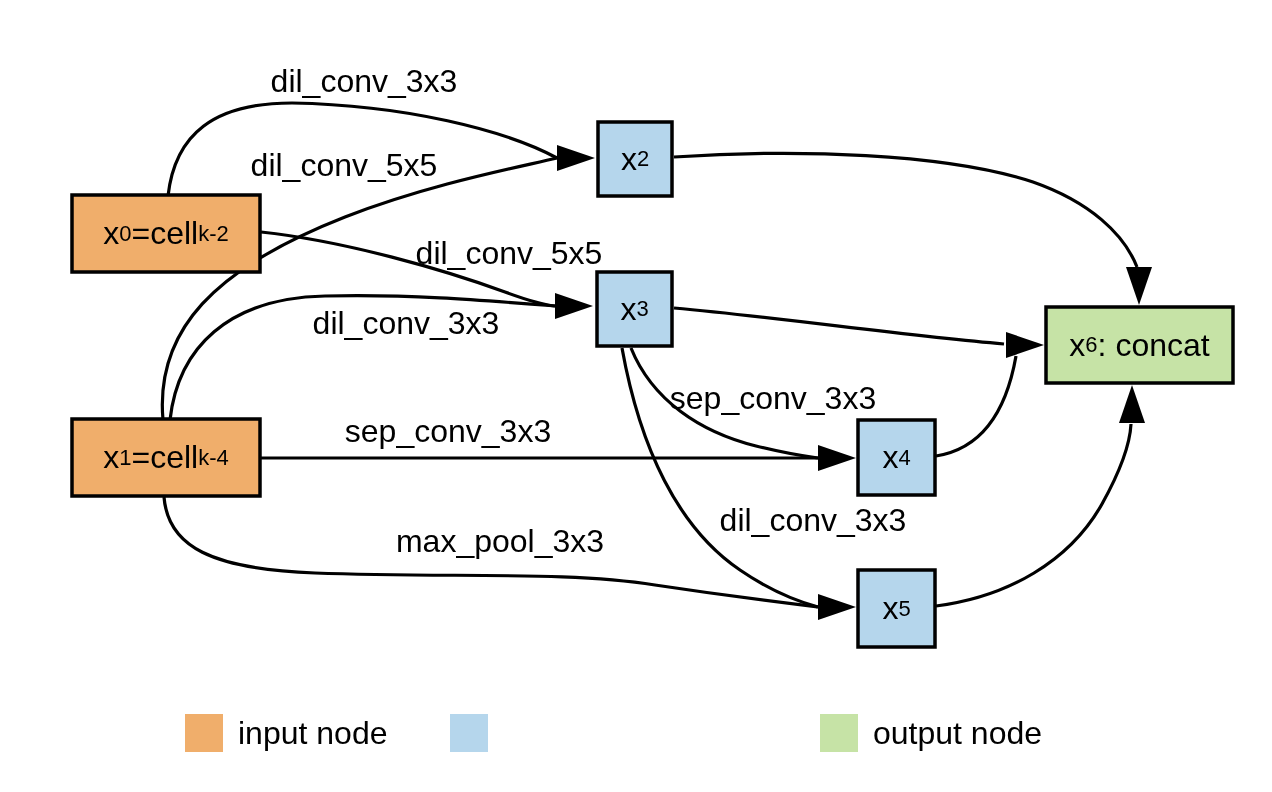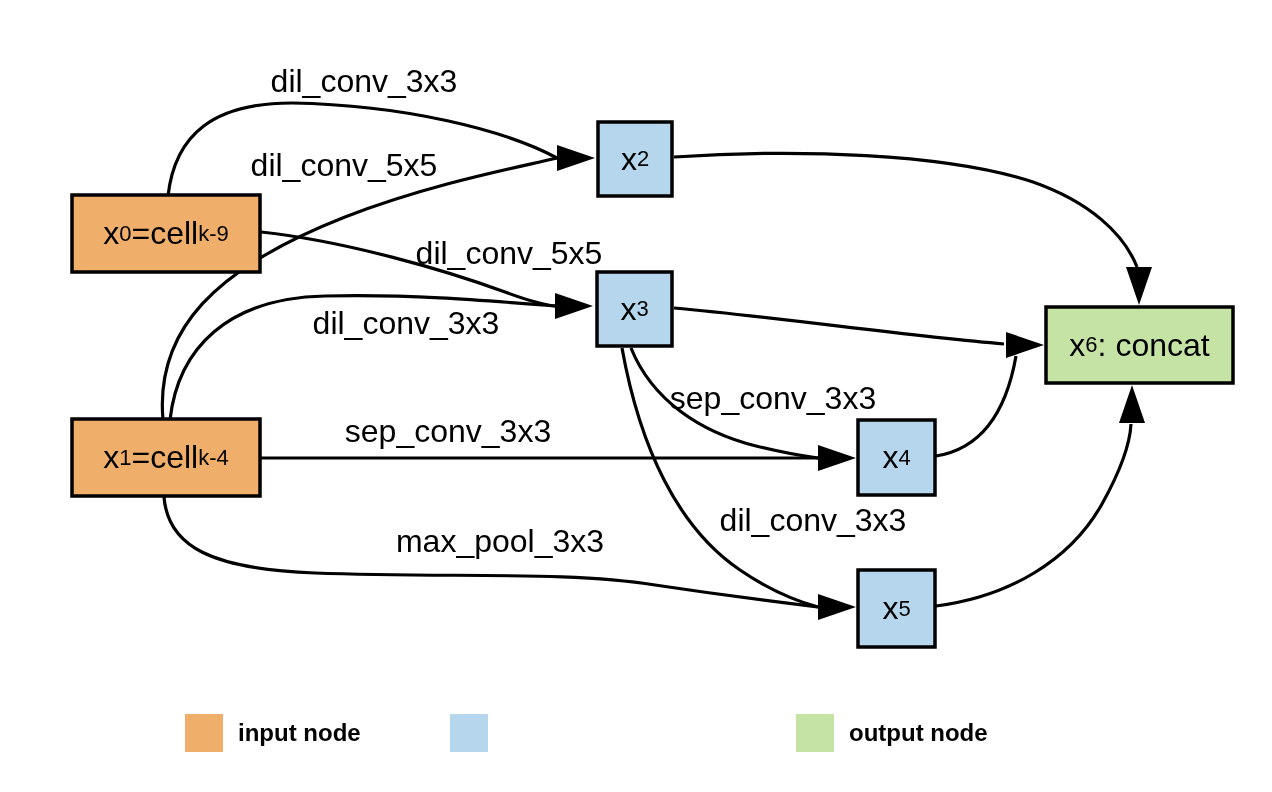--- a/index.html
+++ b/index.html
@@ -14,21 +14,21 @@
   .fill-out   { fill:#C6E3A6; }
   .edge-label { font-family:"Liberation Sans",sans-serif; font-size:32px; fill:#000000; text-anchor:middle; }
   .node-label { position:absolute; display:flex; align-items:center; justify-content:center;
                 font-size:32px; color:#000000; white-space:pre; }
   .node-label sub { font-size:22px; }
   .legend-item { position:absolute; top:711px; display:flex; align-items:center; height:44px; }
   .legend-swatch { width:38px; height:38px; margin-right:15px; flex:0 0 auto; }
   .sw-input { background:#F0AE6B; }
   .sw-mid   { background:#B5D6EC; }
   .sw-out   { background:#C6E3A6; }
-  .legend-label { font-size:24px; color:#000000; white-space:pre;font-weight:bold; }
+  .legend-label { font-size:32px; color:#000000; white-space:pre; }
 </style>
 </head>
 <body>
 
 <div class="canvas">
 
   <svg class="diagram" width="1272" height="792" viewBox="0 0 1272 792">
 
     <path class="edge" d="M168,196 C175,134 214,103 292,103 C405,105 505,130 557,158"></path>
     <path class="edge" d="M163,420 C155,330 215,268 345,217 C430,184 515,168 557,158"></path>
@@ -63,39 +63,39 @@
     <text class="edge-label" x="364" y="92">dil_conv_3x3</text>
     <text class="edge-label" x="344" y="176">dil_conv_5x5</text>
     <text class="edge-label" x="509" y="264">dil_conv_5x5</text>
     <text class="edge-label" x="406" y="334">dil_conv_3x3</text>
     <text class="edge-label" x="448" y="442">sep_conv_3x3</text>
     <text class="edge-label" x="773" y="409">sep_conv_3x3</text>
     <text class="edge-label" x="813" y="531">dil_conv_3x3</text>
     <text class="edge-label" x="500" y="552">max_pool_3x3</text>
   </svg>
 
-  <div class="node-label" style="left:72px; top:195px; width:188px; height:77px;"><span>x</span><sub>0</sub><span>=cell</span><sub>k-9</sub></div>
+  <div class="node-label" style="left:72px; top:195px; width:188px; height:77px;"><span>x</span><sub>0</sub><span>=cell</span><sub>k-2</sub></div>
 
   <div class="node-label" style="left:72px; top:419px; width:188px; height:77px;"><span>x</span><sub>1</sub><span>=cell</span><sub>k-4</sub></div>
 
   <div class="node-label" style="left:598px; top:122px; width:74px; height:74px;"><span>x</span><sub>2</sub></div>
 
   <div class="node-label" style="left:597px; top:272px; width:75px; height:74px;"><span>x</span><sub>3</sub></div>
 
   <div class="node-label" style="left:858px; top:420px; width:77px; height:75px;"><span>x</span><sub>4</sub></div>
 
   <div class="node-label" style="left:858px; top:570px; width:77px; height:77px;"><span>x</span><sub>5</sub></div>
 
   <div class="node-label" style="left:1046px; top:307px; width:187px; height:76px;"><span>x</span><sub>6</sub><span>: concat</span></div>
 
   <div class="legend-item" style="left:185px;">
     <span class="legend-swatch sw-input"></span>
     <span class="legend-label">input node</span>
   </div>
   <div class="legend-item" style="left:450px;">
     <span class="legend-swatch sw-mid"></span>
   </div>
-  <div class="legend-item" style="left:796px;">
+  <div class="legend-item" style="left:820px;">
     <span class="legend-swatch sw-out"></span>
     <span class="legend-label">output node</span>
   </div>
 
 </div>
 
 </body></html>

